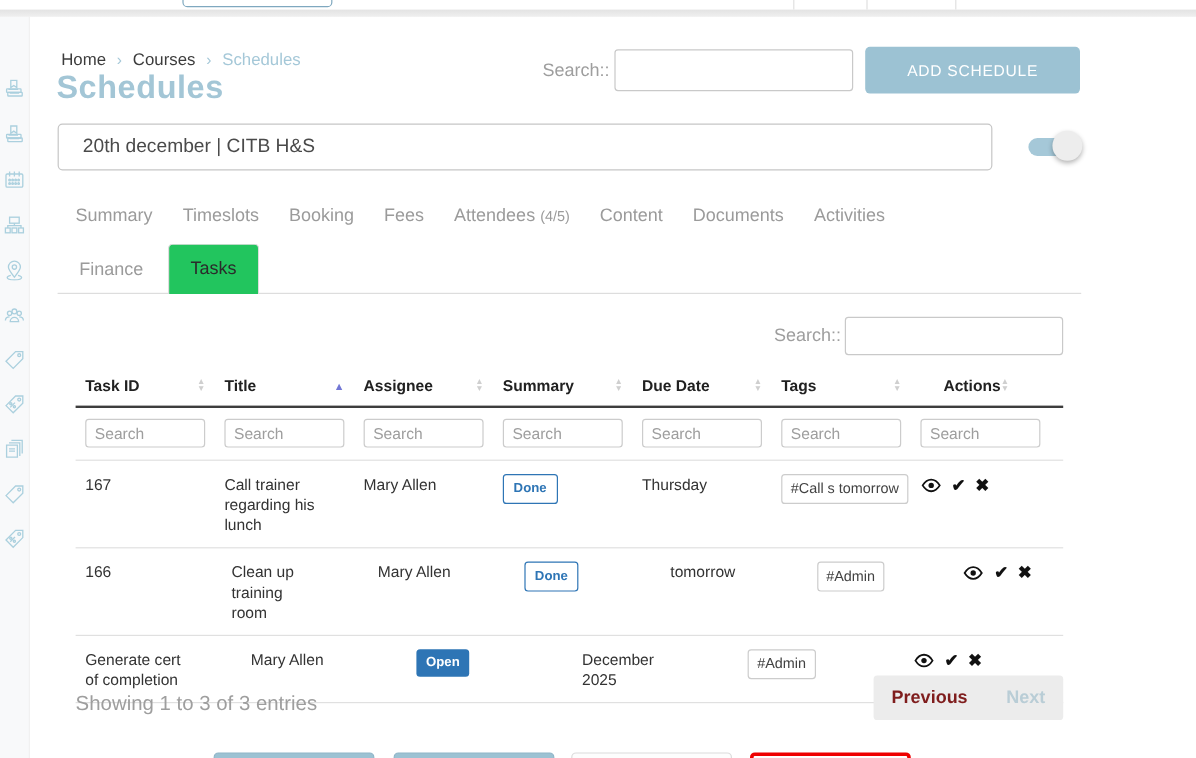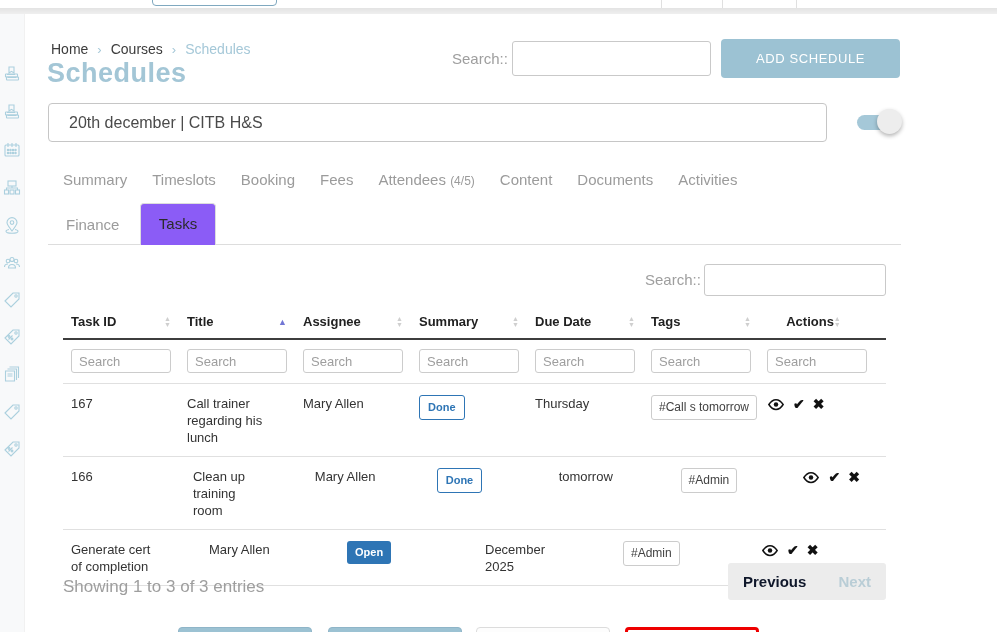--- a/index.html
+++ b/index.html
@@ -46,21 +46,21 @@
 
   
   .tabs-row1 { position:absolute; left:63px; top:171px; display:flex; gap:25px;
     font-size:15px; color:#9b9b9b; }
   .tabs-row1 .tab { cursor:pointer; white-space:nowrap; }
   .tab .suffix { font-size:12px; }
   .tab-finance { position:absolute; left:66px; top:216px; font-size:15px; color:#9b9b9b; cursor:pointer; }
   .tabs-bottom-line { position:absolute; left:48px; top:244px; width:853px; height:1px;
     background:#ddd; z-index:1; }
   .tab-active { position:absolute; left:140px; top:203px; width:76px; height:42px;
-    background:#8b5cf6; border:1px solid #ddd; border-bottom:none; border-radius:4px 4px 0 0;
+    background:#22c55e; border:1px solid #ddd; border-bottom:none; border-radius:4px 4px 0 0;
     z-index:2; text-align:center; line-height:40px; font-size:15px; color:#2b2b2b; cursor:pointer; }
 
   
   .tbl-search-label { position:absolute; left:645px; top:271px; font-size:15px; color:#9e9e9e; }
   .tbl-search-input { position:absolute; left:704px; top:264px; width:182px; height:32px;
     border:1px solid #c9c9c9; border-radius:3px; font-size:14px; padding:0 8px; color:#333; }
 
   
   .table { position:absolute; left:63px; top:314px; width:823px; }
   .thead { display:flex; border-bottom:2px solid #3d3d3d; padding-bottom:9px; }
@@ -92,21 +92,21 @@
 
   .actions { display:flex; align-items:center; gap:8px; padding-top:2px; }
   .act { cursor:pointer; color:#111; font-size:14px; font-weight:bold; line-height:14px; }
   .eye-svg { width:18px; height:13px; display:block; }
 
   
   .showing { position:absolute; left:63px; top:577px; font-size:17px; color:#9e9e9e; }
   .pagination { position:absolute; left:728px; top:563px; width:158px; height:37px;
     background:#ececec; border-radius:3px; display:flex; align-items:center;
     justify-content:space-between; padding:0 15px; }
-  .pag-prev { font-size:15px; font-weight:bold; color:#0f172a; cursor:pointer; }
+  .pag-prev { font-size:15px; font-weight:bold; color:#7f1d1d; cursor:pointer; }
   .pag-next { font-size:15px; font-weight:bold; color:#b9cdd6; cursor:pointer; }
 
   
   .bottom-btn { position:absolute; top:627px; width:134px; height:30px; border-radius:4px;
     cursor:pointer; }
   .bb-blue { background:#9cc2d3; border:1px solid #8fb5c8; }
   .bb-white { background:#fdfdfd; border:1px solid #dcdcdc; }
   .bb-red { background:#fff; border:3px solid #ee0000; }
 </style>
 </head>

